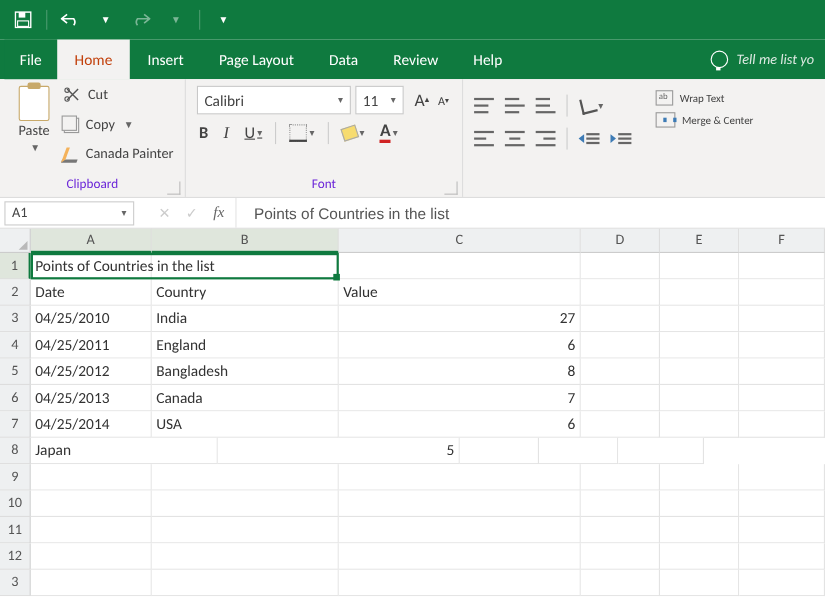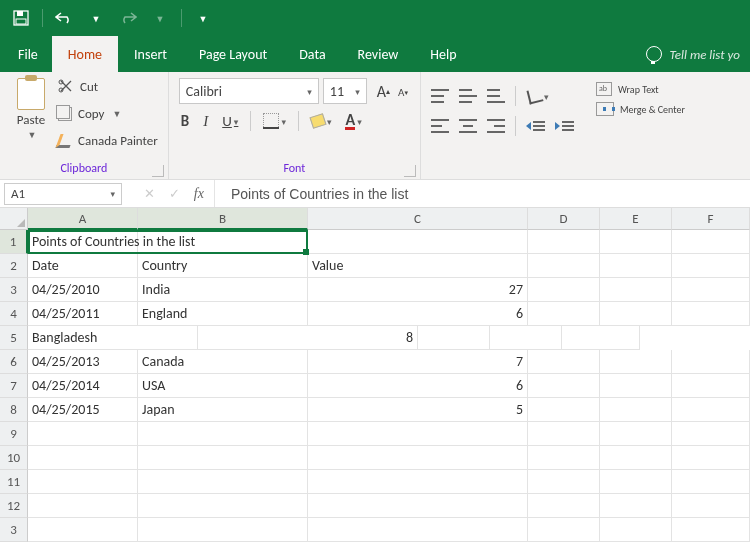--- a/index.html
+++ b/index.html
@@ -581,20 +581,21 @@
       <div class="rh">4</div>
       <div class="cell cA">04/25/2011</div>
       <div class="cell cB">England</div>
       <div class="cell cC num">6</div>
       <div class="cell cD"></div>
       <div class="cell cE"></div>
       <div class="cell cF"></div>
     </div>
     <div class="row">
       <div class="rh">5</div>
+      <div class="cell cA">04/25/2012</div>
       <div class="cell cB">Bangladesh</div>
       <div class="cell cC num">8</div>
       <div class="cell cD"></div>
       <div class="cell cE"></div>
       <div class="cell cF"></div>
     </div>
     <div class="row">
       <div class="rh">6</div>
       <div class="cell cA">04/25/2013</div>
       <div class="cell cB">Canada</div>
@@ -607,21 +608,20 @@
       <div class="rh">7</div>
       <div class="cell cA">04/25/2014</div>
       <div class="cell cB">USA</div>
       <div class="cell cC num">6</div>
       <div class="cell cD"></div>
       <div class="cell cE"></div>
       <div class="cell cF"></div>
     </div>
     <div class="row">
       <div class="rh">8</div>
-      <div class="cell cA">04/25/2015</div>
       <div class="cell cB">Japan</div>
       <div class="cell cC num">5</div>
       <div class="cell cD"></div>
       <div class="cell cE"></div>
       <div class="cell cF"></div>
     </div>
     <div class="row">
         <div class="rh">9</div>
         <div class="cell cA"></div>
         <div class="cell cB"></div>

